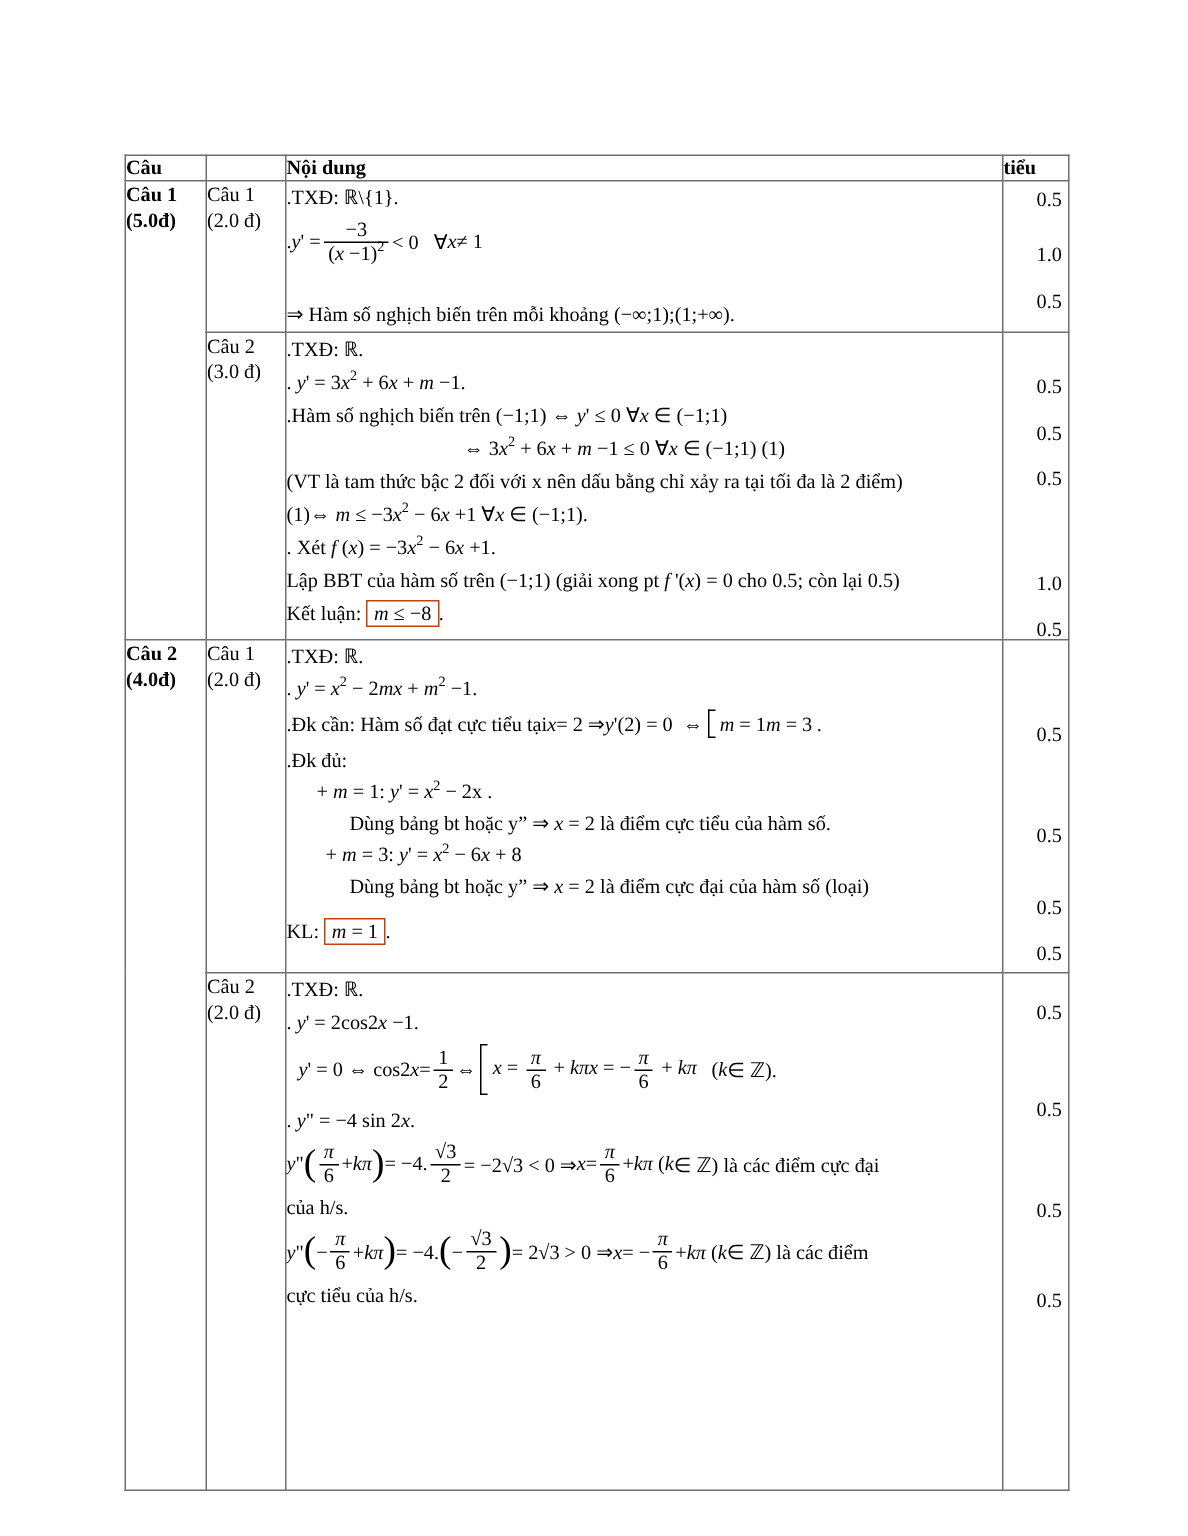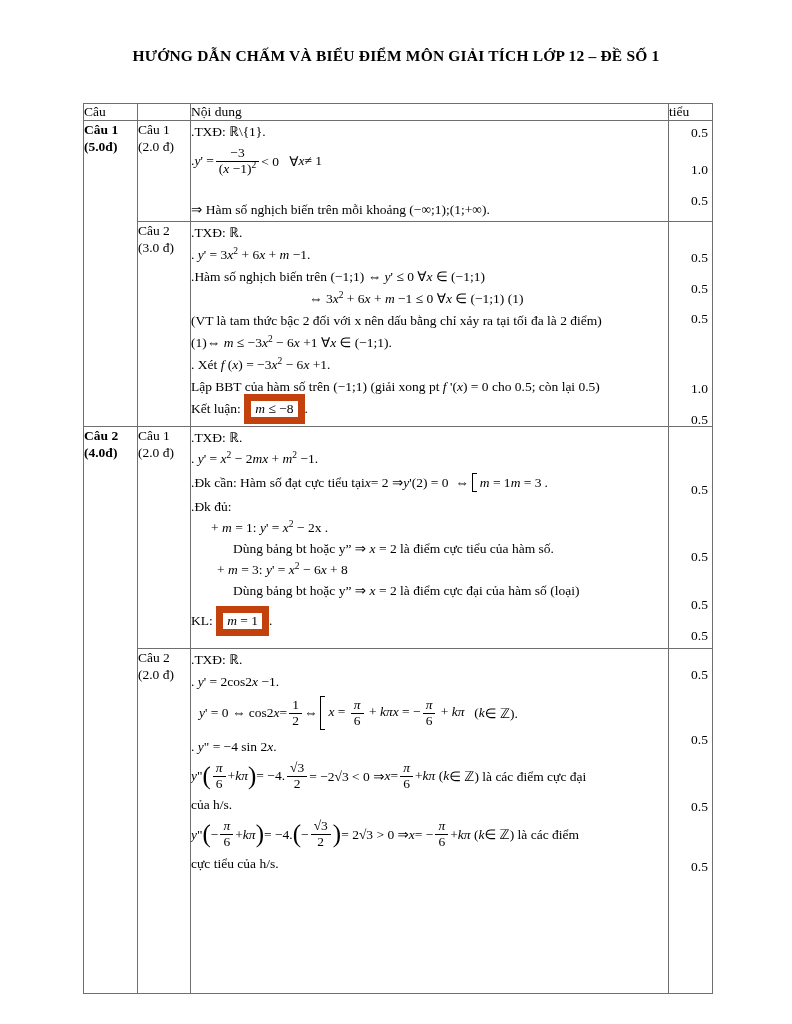--- a/index.html
+++ b/index.html
@@ -2,48 +2,47 @@
 <html><head>
 <meta charset="utf-8">
 <style>
   html,body{margin:0;padding:0;background:#ffffff;}
   body{width:792px;height:1024px;font-family:"Liberation Serif",serif;color:#000;}
   .page{position:relative;width:792px;height:1024px;background:#fff;overflow:hidden;}
   .doc-title{position:absolute;top:47px;left:0;width:100%;text-align:center;
     font-weight:bold;font-size:15.5px;letter-spacing:0.2px;}
   table.grid{position:absolute;left:83px;top:103px;width:629px;border-collapse:collapse;table-layout:fixed;}
   table.grid td, table.grid th{border:1px solid #6f6f6f;vertical-align:top;padding:0;font-size:13.5px;}
-  th{text-align:left;font-weight:normal;padding:1px 5px 2px 5px;height:14px;}
+  th{text-align:left;font-weight:bold;padding:1px 5px 2px 5px;height:14px;}
   .cau-cell{font-weight:bold;padding:3px 3px 0 5px;line-height:17px;}
   .sub-cell{padding:3px 2px 0 7px;line-height:17px;}
   .content-cell{position:relative;padding:2px 4px 0 8px;overflow:hidden;}
   .diem-cell{position:relative;padding:0;}
   .mark{position:absolute;left:22px;white-space:nowrap;}
   .ln{min-height:22px;line-height:22px;white-space:nowrap;}
   .r-b1 .ln{min-height:21px;line-height:21px;}
   .tall{line-height:normal;display:flex;align-items:center;padding:3px 0;}
   .fr{display:inline-block;vertical-align:middle;text-align:center;line-height:1.08;margin:0 2px;}
   .fr .nu{display:block;border-bottom:1px solid #000;padding:0 3px;}
   .fr .de{display:block;padding:0 3px;}
   sup{font-size:9.5px;line-height:0;}
   .cases{display:inline-flex;flex-direction:row;align-items:flex-start;vertical-align:middle;
     position:relative;padding:2px 0 2px 8px;margin:0 3px;row-gap:2px;line-height:1.15;}
   .cases::before{content:"";position:absolute;left:0;top:0;bottom:0;width:4px;
     border-left:1.5px solid #000;border-top:1.5px solid #000;border-bottom:1.5px solid #000;}
   .cases.big{row-gap:6px;}
   .bp{font-size:185%;vertical-align:middle;line-height:0.9;font-weight:normal;}
-  .box{border:7px solid #c2410c;padding:0 4px 1px 4px;}
+  .box{border:1px solid #c2410c;padding:0 4px 1px 4px;}
   i{font-style:italic;}
 </style>
 </head>
 <body>
 
 <div class="page">
 
-  <div class="doc-title">HƯỚNG DẪN CHẤM VÀ BIỂU ĐIỂM MÔN GIẢI TÍCH LỚP 12 – ĐỀ SỐ 1</div>
 
   <table class="grid">
     <colgroup>
       <col style="width:54px">
         <col style="width:53px">
         <col style="width:478px">
         <col style="width:44px">
     </colgroup>
 
     <tbody>

